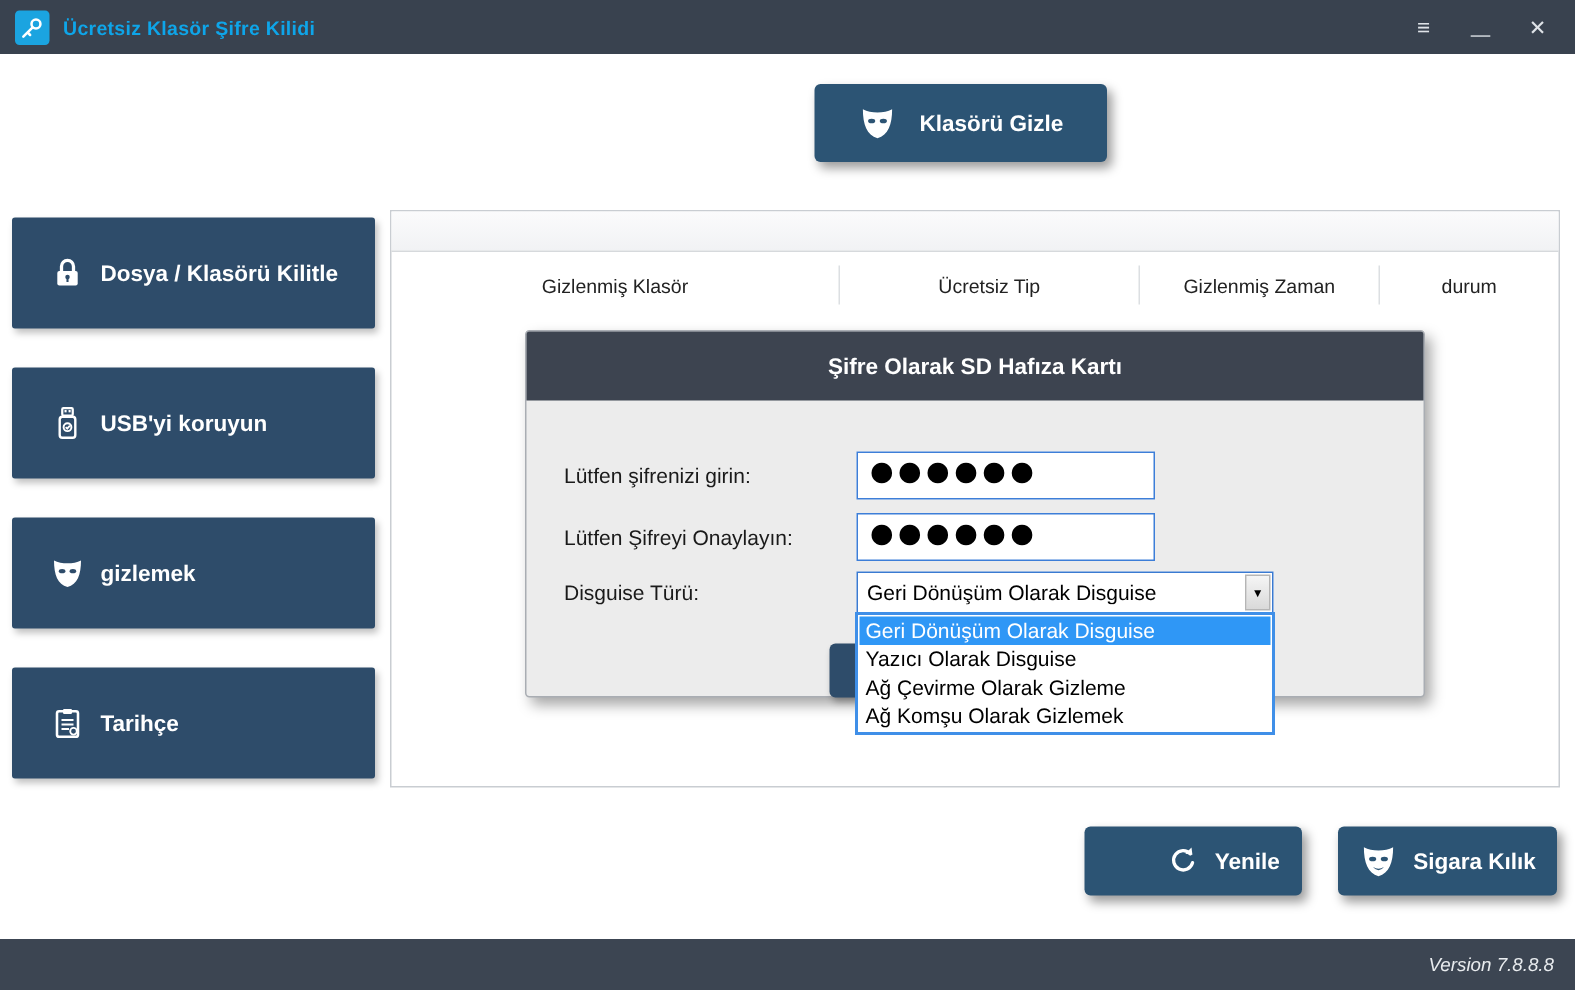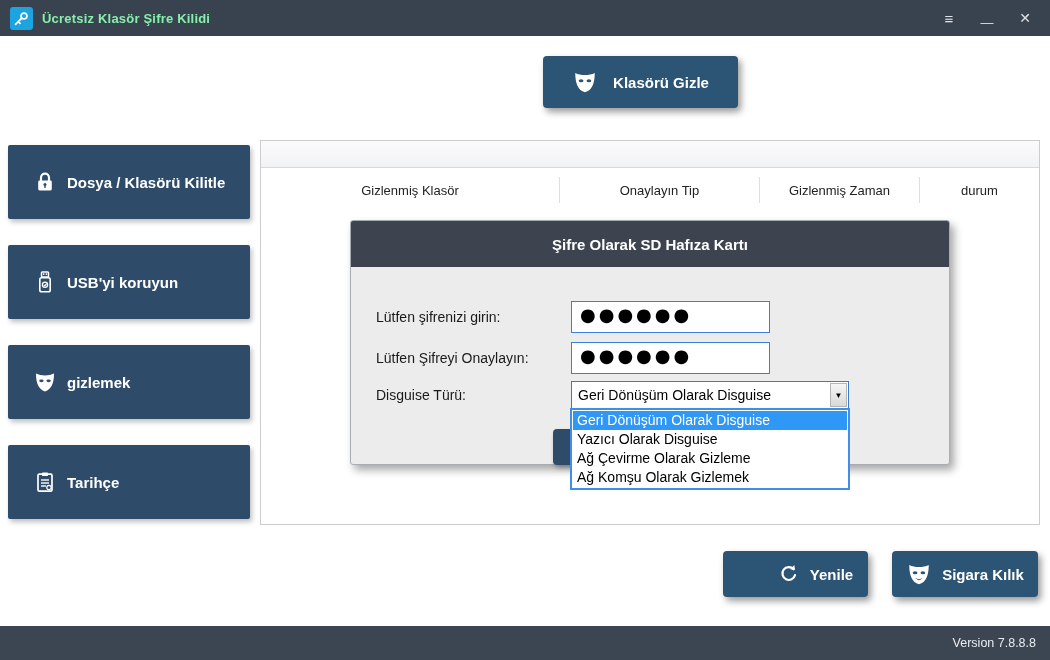--- a/index.html
+++ b/index.html
@@ -5,21 +5,21 @@
   * { margin:0; padding:0; box-sizing:border-box; }
   html,body { width:1050px; height:660px; }
   body { font-family:"Liberation Sans", sans-serif; position:relative; background:#fff; overflow:hidden; }
 
   
   .titlebar { position:absolute; left:0; top:0; width:1050px; height:36px; background:#39424f;
               display:flex; align-items:center; padding:0 10px; }
   .app-icon { width:23px; height:23px; background:#1ba4e0; border-radius:3px; display:flex;
               align-items:center; justify-content:center; margin-right:9px; }
   .app-icon svg { width:17px; height:17px; }
-  .titlebar-title { color:#86efac; font-size:13px; font-weight:bold; letter-spacing:.2px; }
+  .titlebar-title { color:#0ea5e9; font-size:13px; font-weight:bold; letter-spacing:.2px; }
   .titlebar-controls { margin-left:auto; display:flex; align-items:center; gap:8px; }
   .tb-btn { width:30px; height:26px; color:#dfe3e8; font-size:15px; display:flex; align-items:center;
             justify-content:center; cursor:default; }
   .tb-min { transform:translateY(4px); font-size:13px; }
   .tb-close { font-size:14px; }
 
   
   .btn-dark { background:#2c5474; color:#fff; font-weight:bold; border:none; border-radius:4px;
               display:flex; align-items:center; justify-content:center; gap:10px;
               box-shadow:3px 4px 7px rgba(0,0,0,.4); cursor:pointer; }
@@ -76,21 +76,21 @@
   .dd-item.selected { background:#2f97f6; color:#fff; }
 
   
   .refresh-btn { position:absolute; left:723px; top:551px; width:145px; height:46px; font-size:15px;padding-left:40px; }
   .disguise-btn { position:absolute; left:892px; top:551px; width:146px; height:46px; font-size:15px;
                   --mask-bg:#2c5474; }
   .refresh-svg { width:22px; height:22px; }
 
   
   .statusbar { position:absolute; left:0; top:626px; width:1050px; height:34px; background:#3c4552;
-               display:flex; align-items:center; justify-content:flex-end; padding-right:14px; }
+               display:flex; align-items:center; justify-content:flex-end; padding-right:14px;font-style:italic; }
   .version-text { color:#e9ecef; font-size:12.5px; }
 </style>
 </head>
 <body>
 
 <div class="titlebar">
   <div class="app-icon">
     <svg viewBox="0 0 24 24">
       <circle cx="15.5" cy="8.5" r="4.2" fill="none" stroke="#fff" stroke-width="2.4"></circle>
       <path d="M12.4 11.6 L5 19 M7.6 16.4 L10 18.8 M5 19 L3.6 20.4" fill="none" stroke="#fff" stroke-width="2.4" stroke-linecap="round"></path>
@@ -152,21 +152,21 @@
     <line x1="8" y1="13" x2="16" y2="13" stroke="#fff" stroke-width="1.4"></line>
     <line x1="8" y1="16" x2="13" y2="16" stroke="#fff" stroke-width="1.4"></line>
     <circle cx="16" cy="17.5" r="2.2" fill="none" stroke="#fff" stroke-width="1.2"></circle>
   </svg>
   <span>Tarihçe</span>
 </div>
 
 <div class="table-panel">
   <div class="table-header">
     <div class="th th-0">Gizlenmiş Klasör</div>
-    <div class="th th-1">Onaylayın Tip</div>
+    <div class="th th-1">Ücretsiz Tip</div>
     <div class="th th-2">Gizlenmiş Zaman</div>
     <div class="th th-3">durum</div>
   </div>
 </div>
 
 <div class="dialog">
   <div class="dialog-header">Şifre Olarak SD Hafıza Kartı</div>
 
   <div class="dlg-label lbl-1">Lütfen şifrenizi girin:</div>
   <div class="pw-input pw-1">●●●●●●</div>

